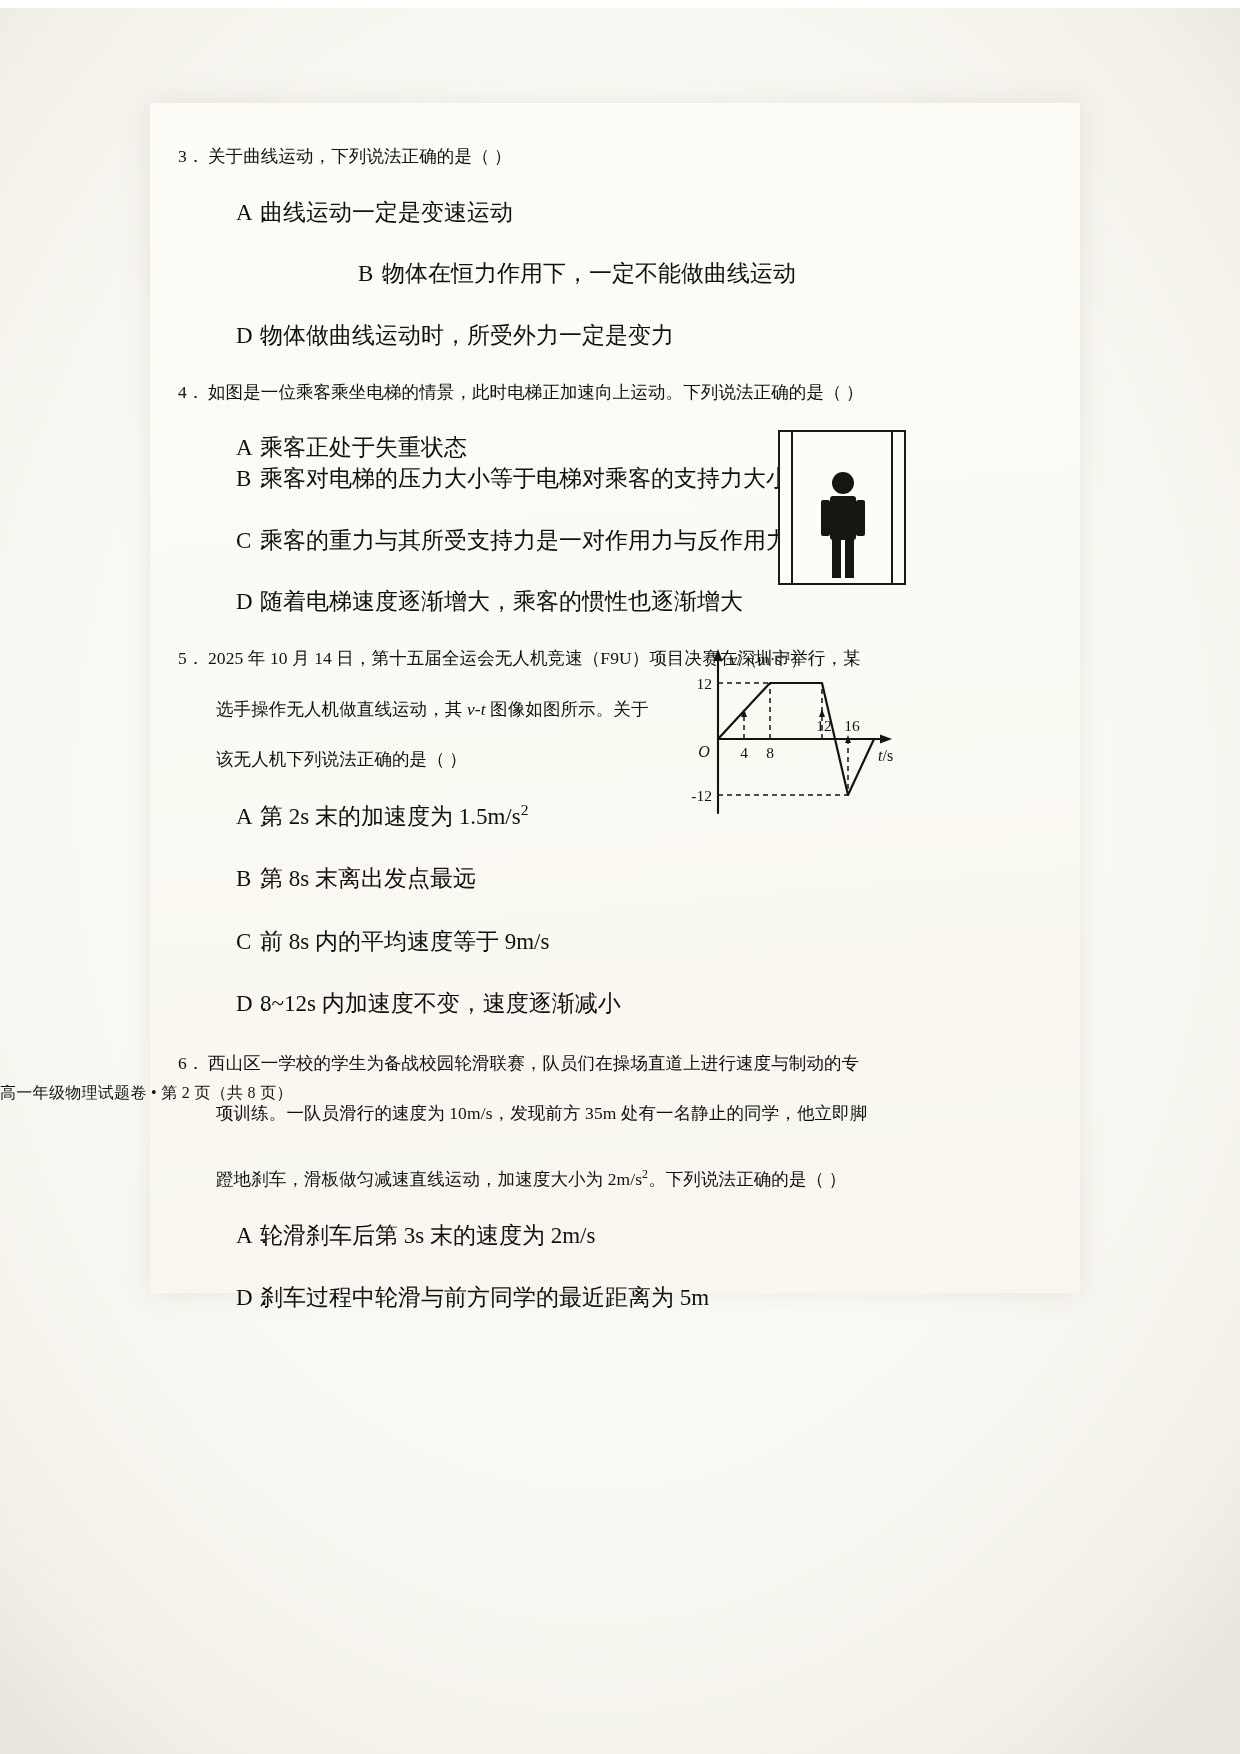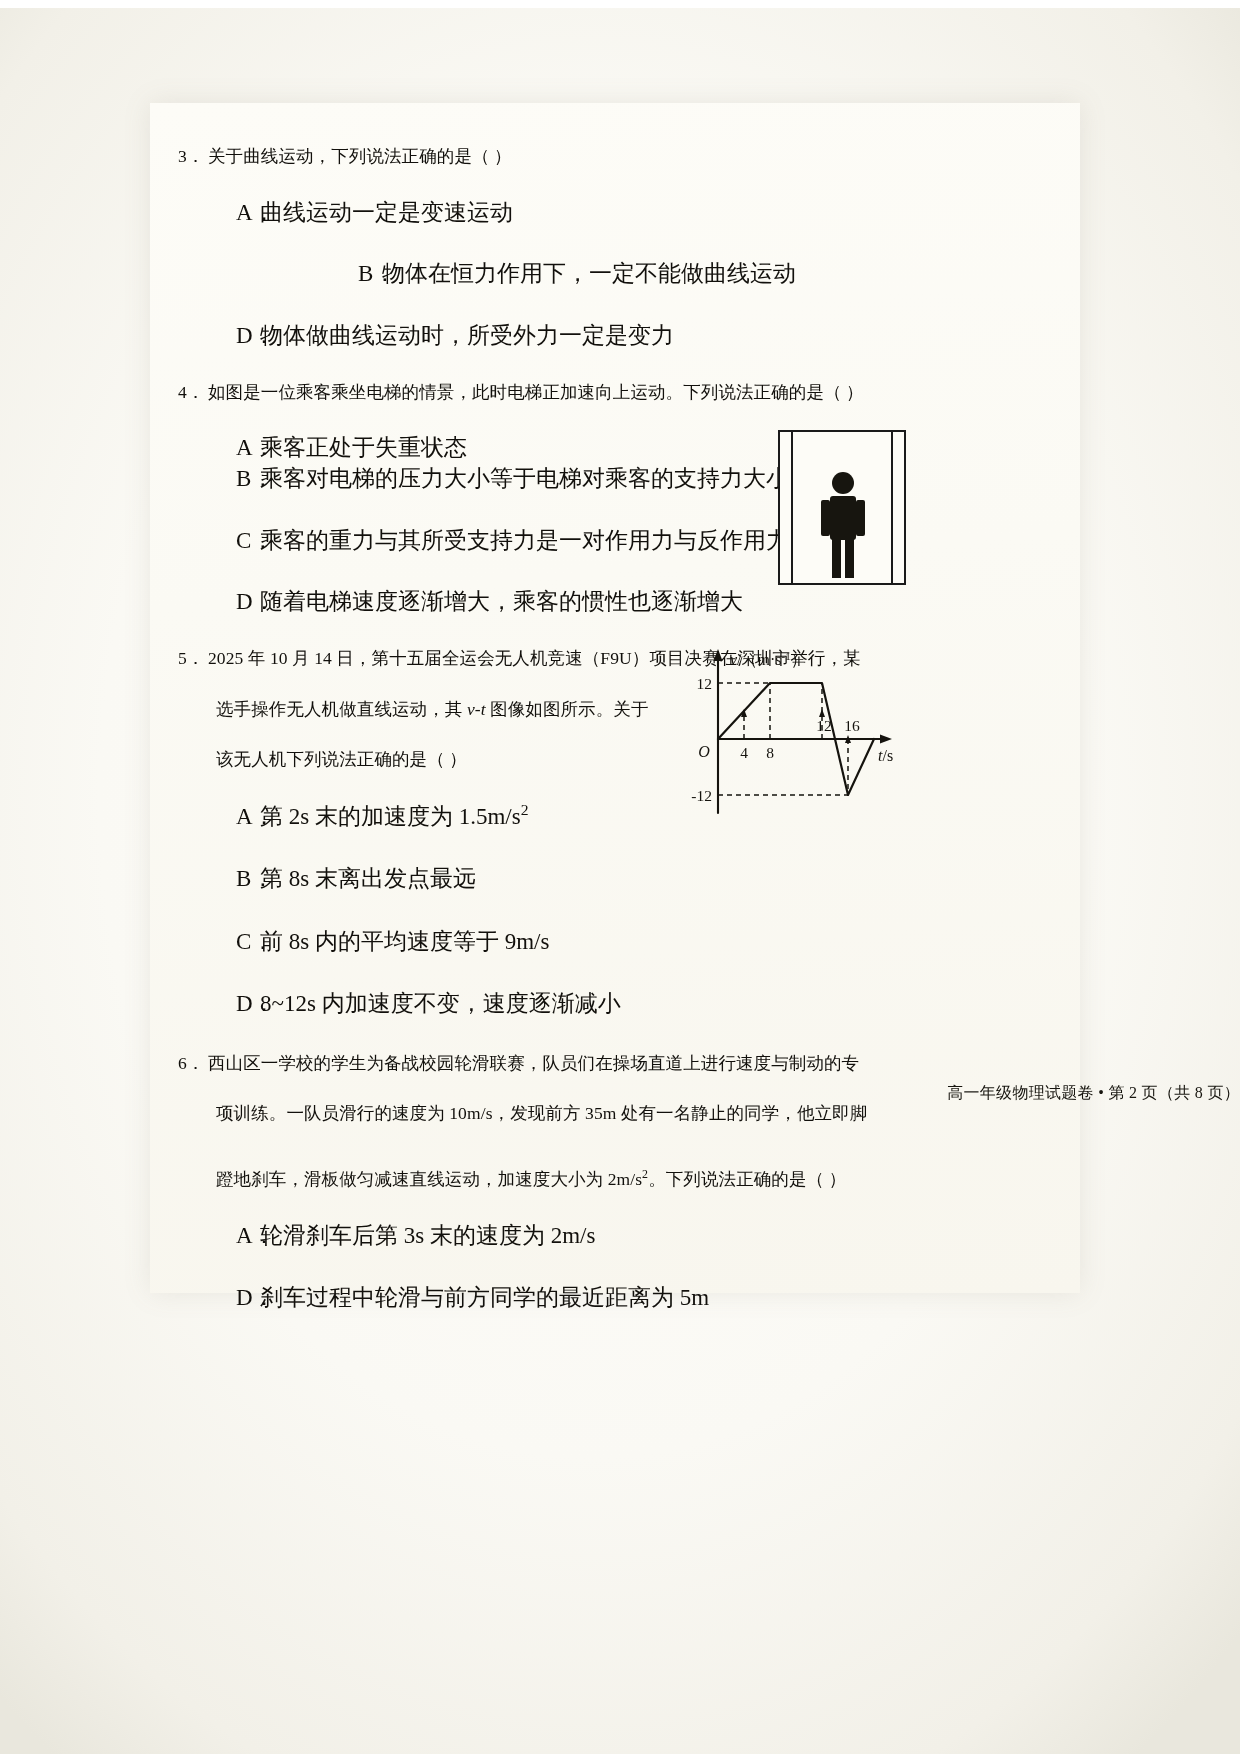--- a/index.html
+++ b/index.html
@@ -111,21 +111,21 @@
     position:absolute;
     left:496px; top:495px;
     width:245px; height:195px;
   }
   .vtgraph svg{display:block;}
 
   
   .footer{
     position:absolute;
     left:0;right:0;top:1075px;
-    text-align:right;
+    text-align:left;
     font-size:16px;
     color:#17150f;
     letter-spacing:.3px;
   }
 </style>
 </head>
 <body>
 
 <div class="page">
   <div class="sheet"></div>

